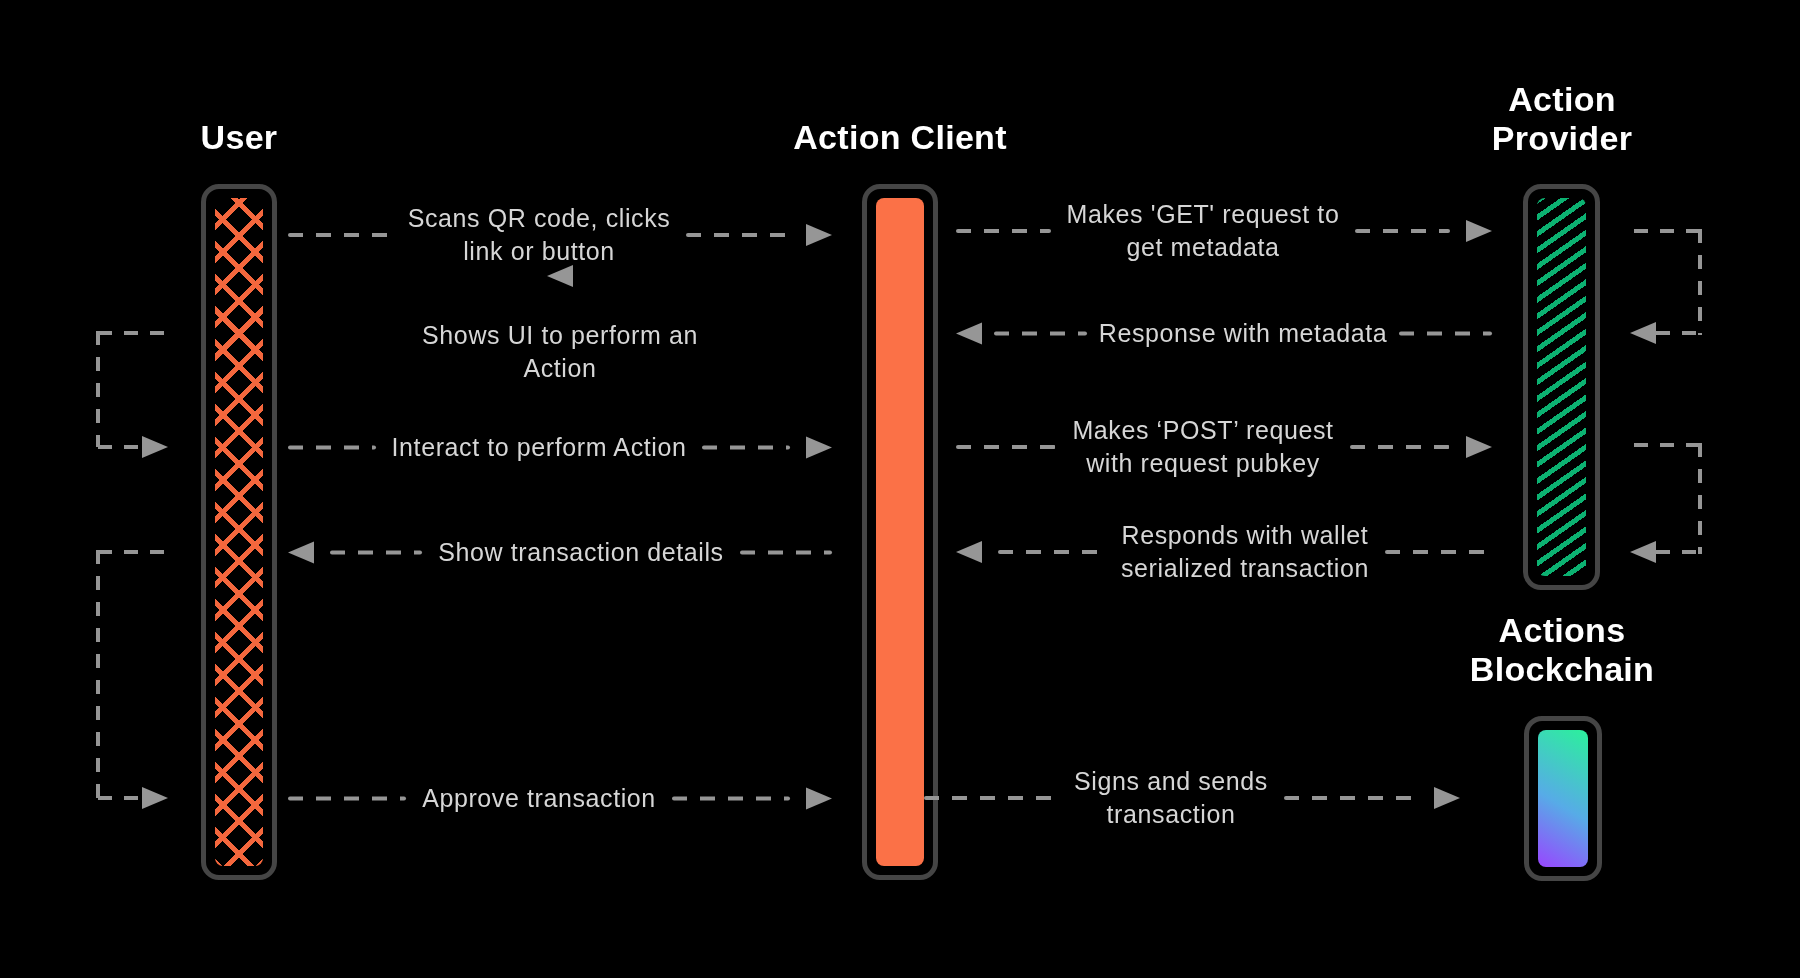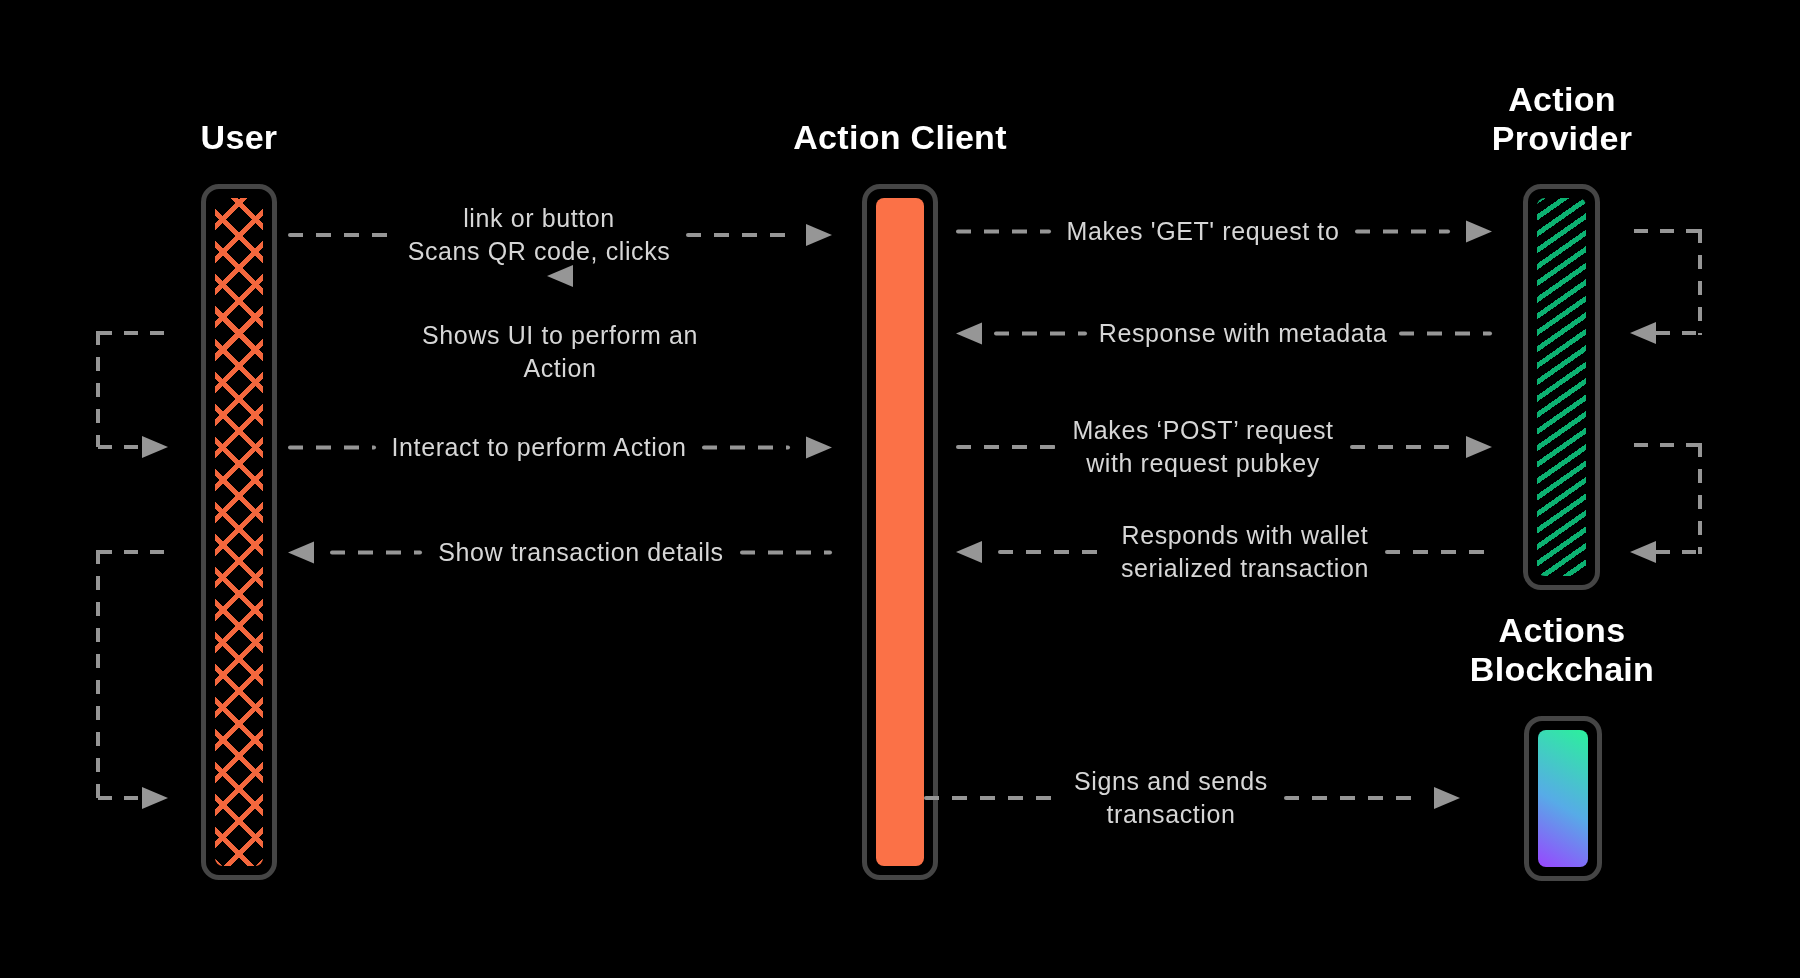--- a/index.html
+++ b/index.html
@@ -95,22 +95,22 @@
     <div class="lane-inner stripes"></div>
   </div>
 
   <div class="lane" style="left:1524px; top:716px; width:78px; height:165px;">
     <div class="lane-inner solana-grad"></div>
   </div>
 
   <div class="msg" style="left:288px; top:235px; width:544px;">
     <div class="dash"></div>
     <div class="msg-text">
+      <span class="msg-line">Scans QR code, clicks</span>
       <span class="msg-line">link or button</span>
-      <span class="msg-line">Scans QR code, clicks</span>
     </div>
     <div class="dash"></div>
     <div class="tri tri-right"></div>
   </div>
 
   <div class="msg" style="left:288px; top:333px; width:544px;flex-direction:column;">
     <div class="tri tri-left"></div>
     <div class="dash"></div>
     <div class="msg-text">
       <span class="msg-line">Shows UI to perform an</span>
@@ -132,25 +132,35 @@
   <div class="msg" style="left:288px; top:552px; width:544px;">
     <div class="tri tri-left"></div>
     <div class="dash"></div>
     <div class="msg-text">
       <span class="msg-line">Show transaction details</span>
 
     </div>
     <div class="dash"></div>
   </div>
 
+  <div class="msg" style="left:288px; top:798px; width:544px;">
+    <div class="dash"></div>
+    <div class="msg-text">
+      <span class="msg-line">Approve transaction</span>
+
+    </div>
+    <div class="dash"></div>
+    <div class="tri tri-right"></div>
+  </div>
 
   <div class="msg" style="left:956px; top:231px; width:536px;">
     <div class="dash"></div>
     <div class="msg-text">
       <span class="msg-line">Makes 'GET' request to</span>
+      <span class="msg-line">get metadata</span>
     </div>
     <div class="dash"></div>
     <div class="tri tri-right"></div>
   </div>
 
   <div class="msg" style="left:956px; top:333px; width:536px;gap:12px;">
     <div class="tri tri-left"></div>
     <div class="dash"></div>
     <div class="msg-text">
       <span class="msg-line">Response with metadata</span>

